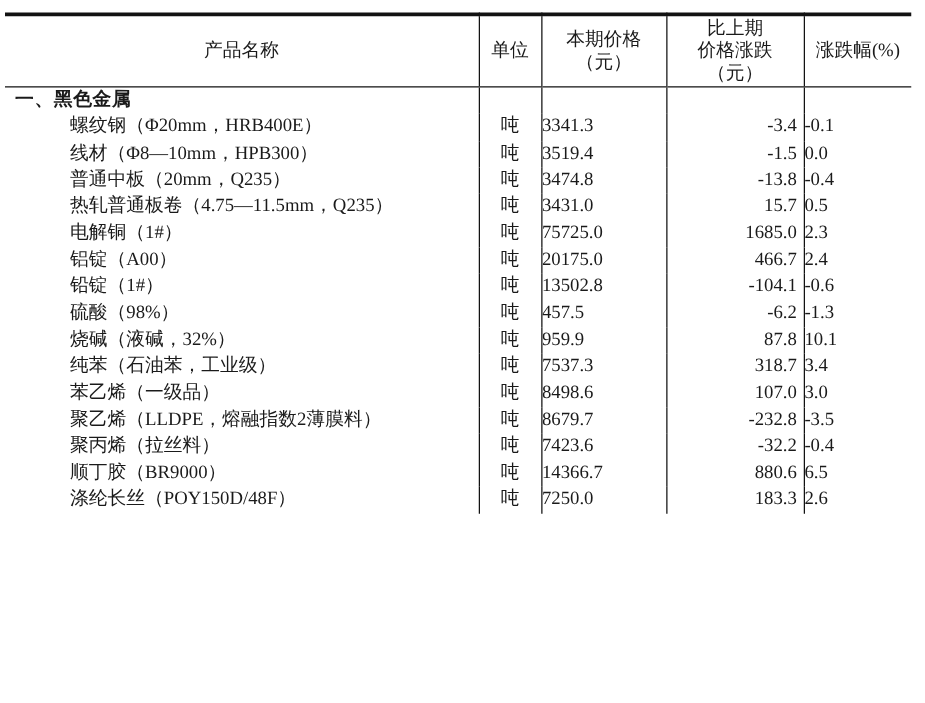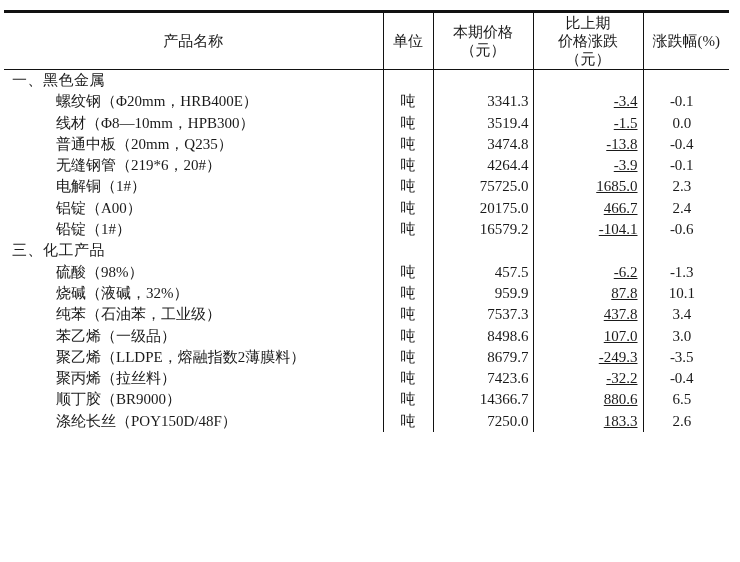--- a/index.html
+++ b/index.html
@@ -34,25 +34,25 @@
   tbody td {
     height: 21.3px;
     line-height: 21.3px;
     font-size: 15px;
     padding: 0;
     white-space: nowrap;
     overflow: hidden;
     vertical-align: middle;
   }
   td.name-cell   { text-align: left;  padding-left: 52px; }
-  tr.section-row td.name-cell { padding-left: 8px; font-weight: normal; letter-spacing: 0.5px; }
+  tr.section-row td.name-cell { padding-left: 8px; font-weight: bold; letter-spacing: 0.5px; }
   td.unit-cell   { text-align: center; }
-  td.price-cell  { text-align: right; padding-right: 4px; }
-  td.change-cell { text-align: right; padding-right: 5px; text-decoration: underline; }
-  td.pct-cell    { text-align: center; padding-right: 9px; }
+  td.price-cell  { padding-right: 4px; }
+  td.change-cell { text-align: right; padding-right: 5px; }
+  td.pct-cell    { text-align: left; padding-right: 9px; }
 </style>
 </head>
 <body>
 
 <div class="page">
   <table class="price-table">
     <colgroup>
       <col style="width:379px">
       <col style="width:50px">
       <col style="width:100px">
@@ -104,87 +104,80 @@
     <td class="pct-cell vline">0.0</td>
   </tr>
         <tr class="item-row">
     <td class="name-cell">普通中板（20mm，Q235）</td>
     <td class="unit-cell vline">吨</td>
     <td class="price-cell vline">3474.8</td>
     <td class="change-cell vline">-13.8</td>
     <td class="pct-cell vline">-0.4</td>
   </tr>
         <tr class="item-row">
-    <td class="name-cell">无缝钢管（219*6，20#）</td>
-    <td class="unit-cell vline">吨</td>
-    <td class="price-cell vline">4264.4</td>
-    <td class="change-cell vline">-3.9</td>
-    <td class="pct-cell vline">-0.1</td>
+    <td class="name-cell">热轧普通板卷（4.75—11.5mm，Q235）</td>
+    <td class="unit-cell vline">吨</td>
+    <td class="price-cell vline">3431.0</td>
+    <td class="change-cell vline">15.7</td>
+    <td class="pct-cell vline">0.5</td>
   </tr>
         <tr class="item-row">
     <td class="name-cell">电解铜（1#）</td>
     <td class="unit-cell vline">吨</td>
     <td class="price-cell vline">75725.0</td>
     <td class="change-cell vline">1685.0</td>
     <td class="pct-cell vline">2.3</td>
   </tr>
         <tr class="item-row">
     <td class="name-cell">铝锭（A00）</td>
     <td class="unit-cell vline">吨</td>
     <td class="price-cell vline">20175.0</td>
     <td class="change-cell vline">466.7</td>
     <td class="pct-cell vline">2.4</td>
   </tr>
         <tr class="item-row">
     <td class="name-cell">铅锭（1#）</td>
     <td class="unit-cell vline">吨</td>
-    <td class="price-cell vline">16579.2</td>
+    <td class="price-cell vline">13502.8</td>
     <td class="change-cell vline">-104.1</td>
     <td class="pct-cell vline">-0.6</td>
-  </tr>
-        <tr class="section-row">
-    <td class="name-cell">三、化工产品</td>
-    <td class="unit-cell vline"></td>
-    <td class="price-cell vline"></td>
-    <td class="change-cell vline"></td>
-    <td class="pct-cell vline"></td>
   </tr>
         <tr class="item-row">
     <td class="name-cell">硫酸（98%）</td>
     <td class="unit-cell vline">吨</td>
     <td class="price-cell vline">457.5</td>
     <td class="change-cell vline">-6.2</td>
     <td class="pct-cell vline">-1.3</td>
   </tr>
         <tr class="item-row">
     <td class="name-cell">烧碱（液碱，32%）</td>
     <td class="unit-cell vline">吨</td>
     <td class="price-cell vline">959.9</td>
     <td class="change-cell vline">87.8</td>
     <td class="pct-cell vline">10.1</td>
   </tr>
         <tr class="item-row">
     <td class="name-cell">纯苯（石油苯，工业级）</td>
     <td class="unit-cell vline">吨</td>
     <td class="price-cell vline">7537.3</td>
-    <td class="change-cell vline">437.8</td>
+    <td class="change-cell vline">318.7</td>
     <td class="pct-cell vline">3.4</td>
   </tr>
         <tr class="item-row">
     <td class="name-cell">苯乙烯（一级品）</td>
     <td class="unit-cell vline">吨</td>
     <td class="price-cell vline">8498.6</td>
     <td class="change-cell vline">107.0</td>
     <td class="pct-cell vline">3.0</td>
   </tr>
         <tr class="item-row">
     <td class="name-cell">聚乙烯（LLDPE，熔融指数2薄膜料）</td>
     <td class="unit-cell vline">吨</td>
     <td class="price-cell vline">8679.7</td>
-    <td class="change-cell vline">-249.3</td>
+    <td class="change-cell vline">-232.8</td>
     <td class="pct-cell vline">-3.5</td>
   </tr>
         <tr class="item-row">
     <td class="name-cell">聚丙烯（拉丝料）</td>
     <td class="unit-cell vline">吨</td>
     <td class="price-cell vline">7423.6</td>
     <td class="change-cell vline">-32.2</td>
     <td class="pct-cell vline">-0.4</td>
   </tr>
         <tr class="item-row">

